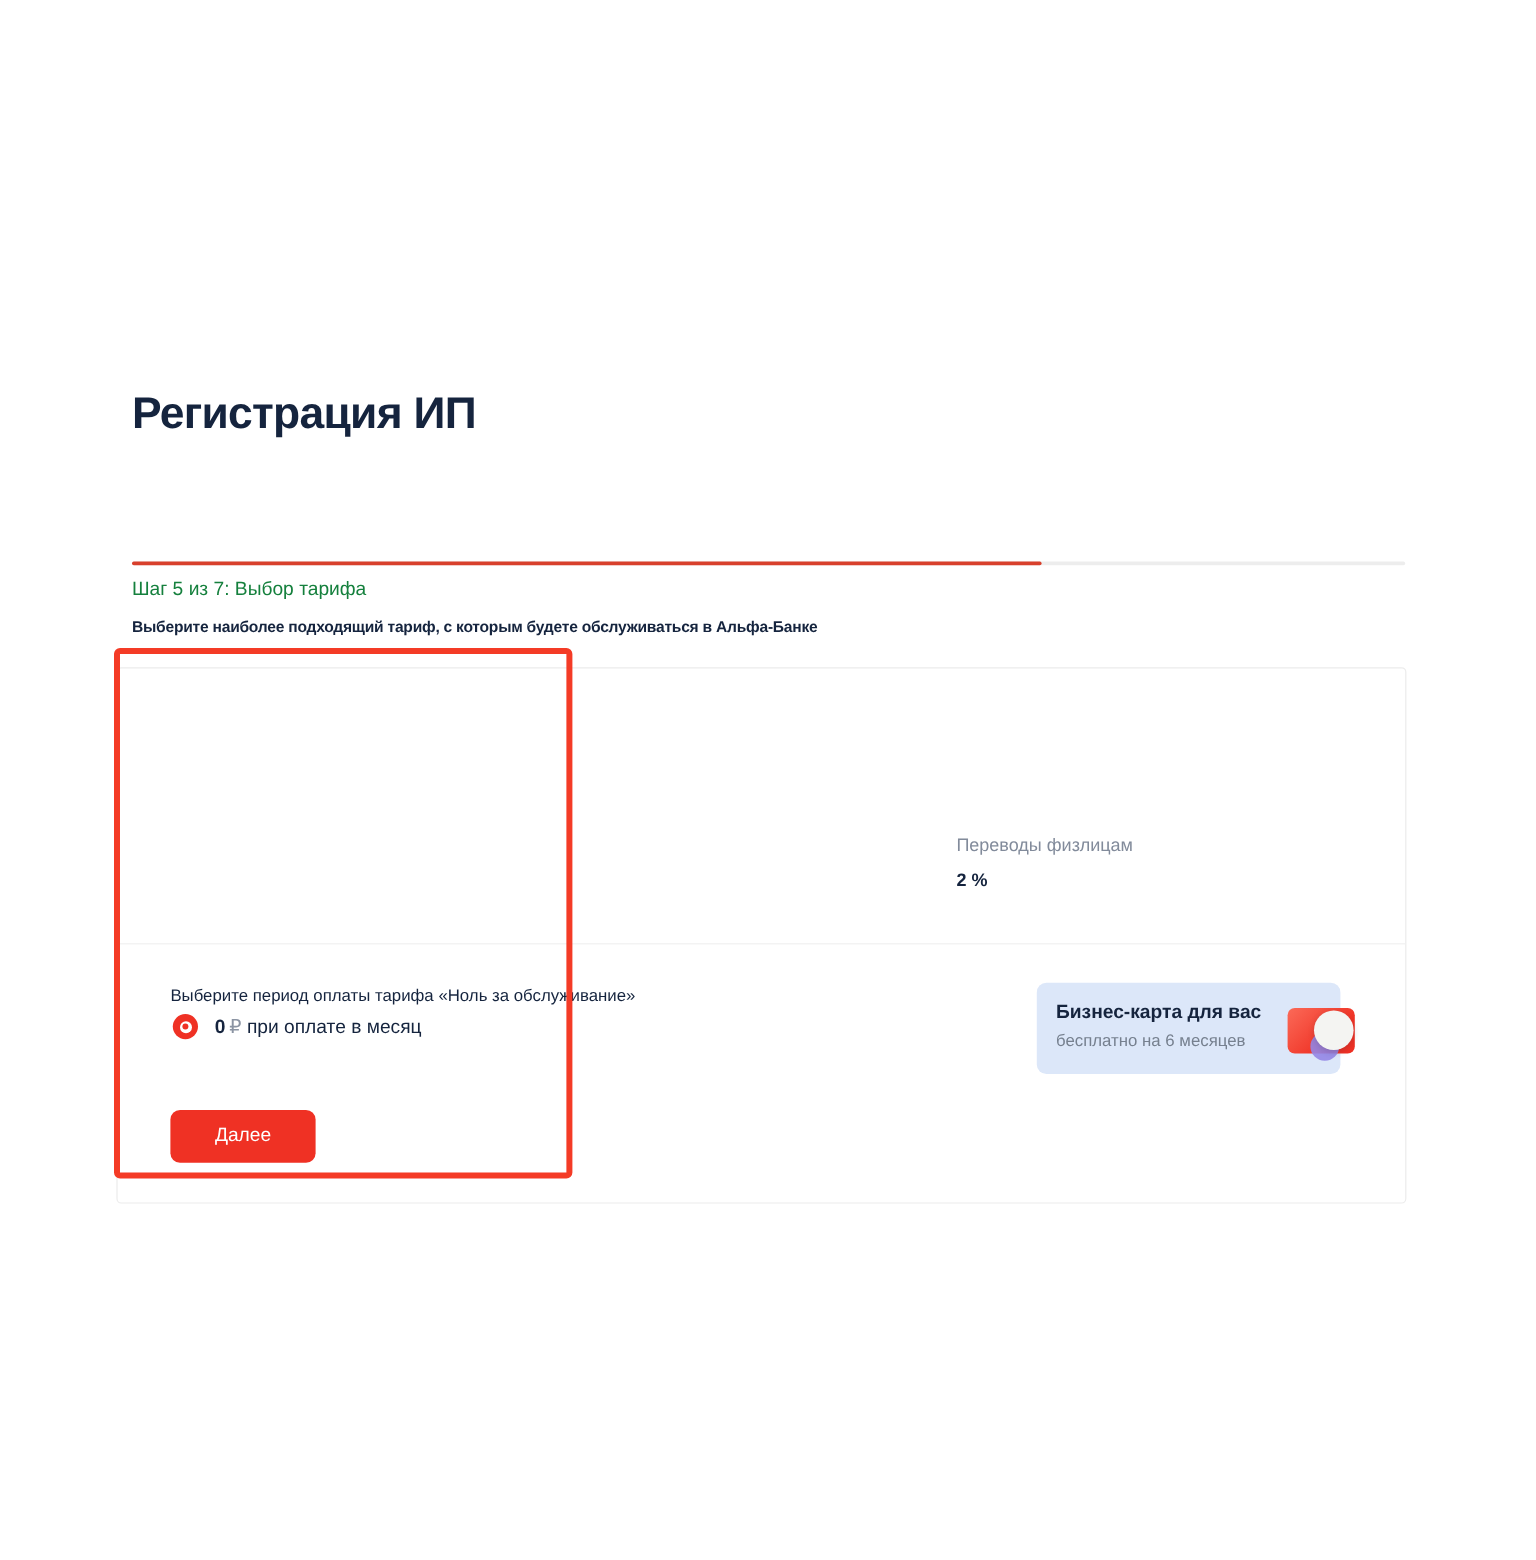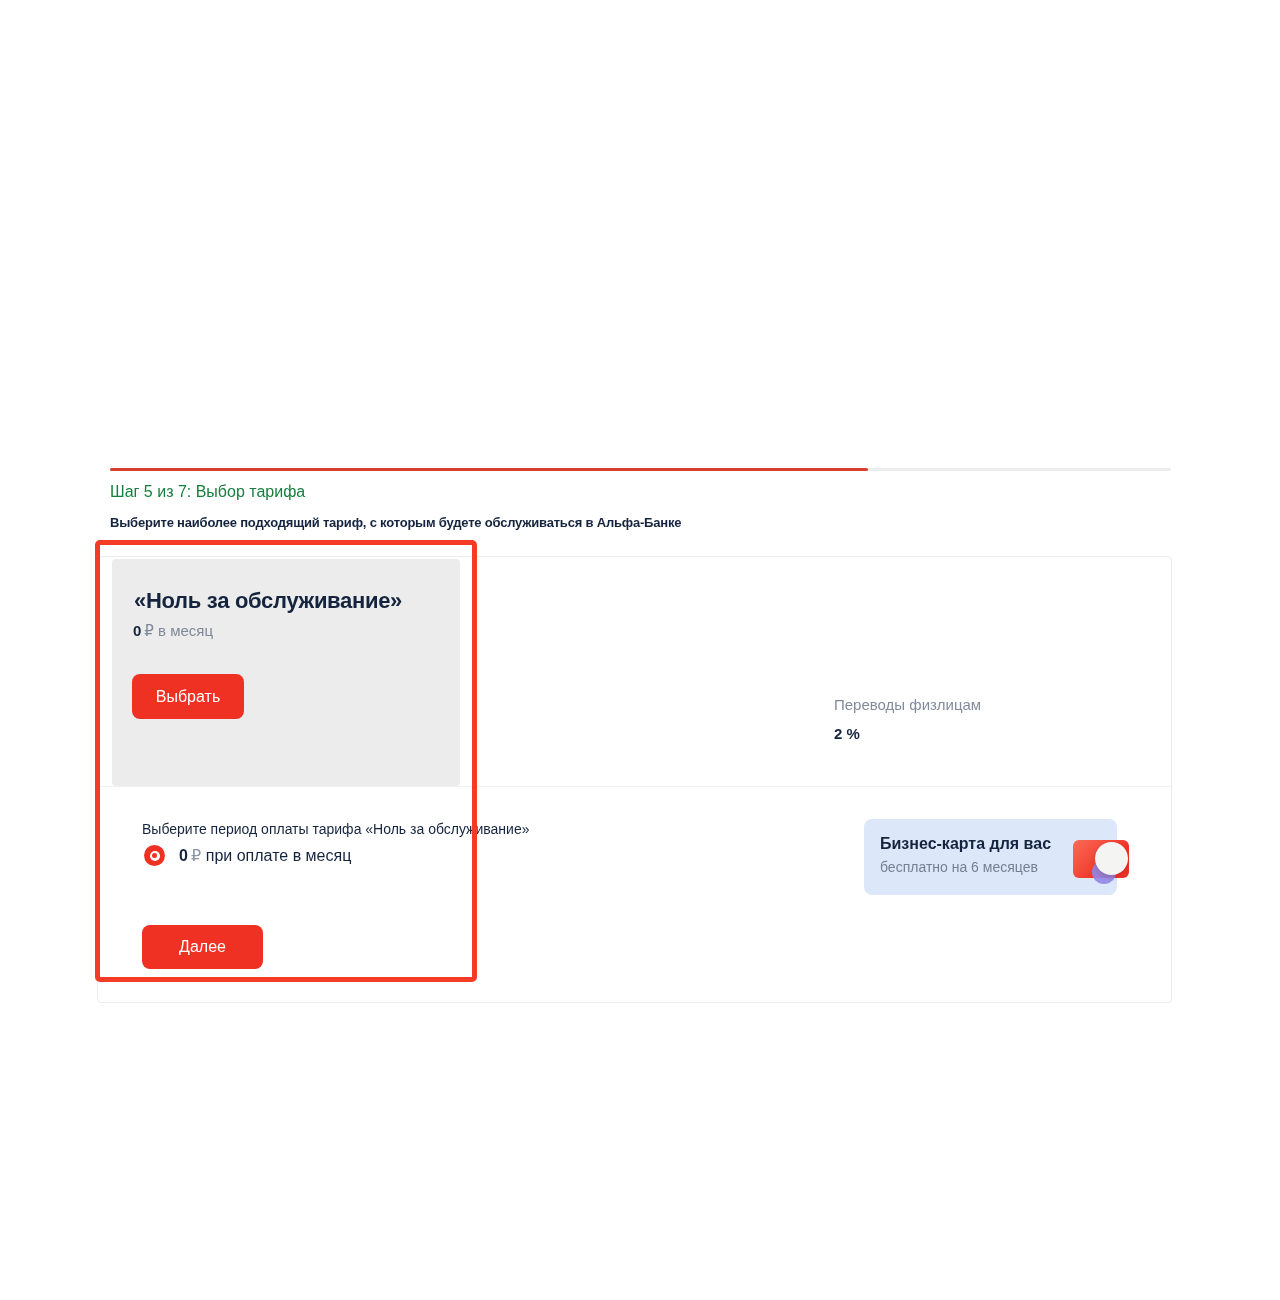--- a/index.html
+++ b/index.html
@@ -65,21 +65,21 @@
     width: 112px; height: 45px;
   }
 
   .detail-cell { position: absolute; width: 320px; }
   .detail-label { font-size: 15px; color: #828b9b; }
   .detail-value { margin-top: 11px; font-size: 15px; font-weight: 700; color: #15243e; line-height: 20px; }
   .detail-value .cur { color: #8b94a3; font-weight: 400; }
   .cell-r1c1 { left: 394px; top: 45px; }
   .cell-r1c2 { left: 736px; top: 45px; }
   .cell-r2c1 { left: 394px; top: 139px; }
-  .cell-r2c2 { left: 736px; top: 139px; }
+  .cell-r2c2 { left: 699px; top: 139px; }
 
   .card-divider {
     position: absolute; left: 0; right: 0; top: 229px;
     height: 1px; background: #f0f0f0;
   }
 
   .period-title {
     position: absolute; left: 44px; top: 264px;
     font-size: 14px; color: #15243e;
   }
@@ -135,35 +135,31 @@
     border: 5px solid #f43b26;
     border-radius: 5px;
     pointer-events: none; z-index: 50;
   }
 </style>
 </head>
 <body>
 
 <div class="stage">
 
+  <h1 class="page-title">Регистрация ИП</h1>
 
   <div class="step-label">Шаг 5 из 7: Выбор тарифа</div>
   <div class="progress-track">
     <div class="progress-fill" style="width: 71.4%;"></div>
   </div>
 
   <h2 class="section-heading">Выберите наиболее подходящий тариф, с которым будете обслуживаться в Альфа-Банке</h2>
 
   <div class="tariff-card">
 
-    <div class="tariff-tile">
-      <div class="tariff-name">«Ноль за обслуживание»</div>
-      <div class="tariff-price"><span class="num">0</span> <span>₽</span> <span>в месяц</span></div>
-      <button class="btn select-btn">Выбрать</button>
-    </div>
 
 
 
 
     <div class="detail-cell cell-r2c2">
       <div class="detail-label">Переводы физлицам</div>
       <div class="detail-value"><span>2 %</span></div>
     </div>
 
     <div class="card-divider"></div>

